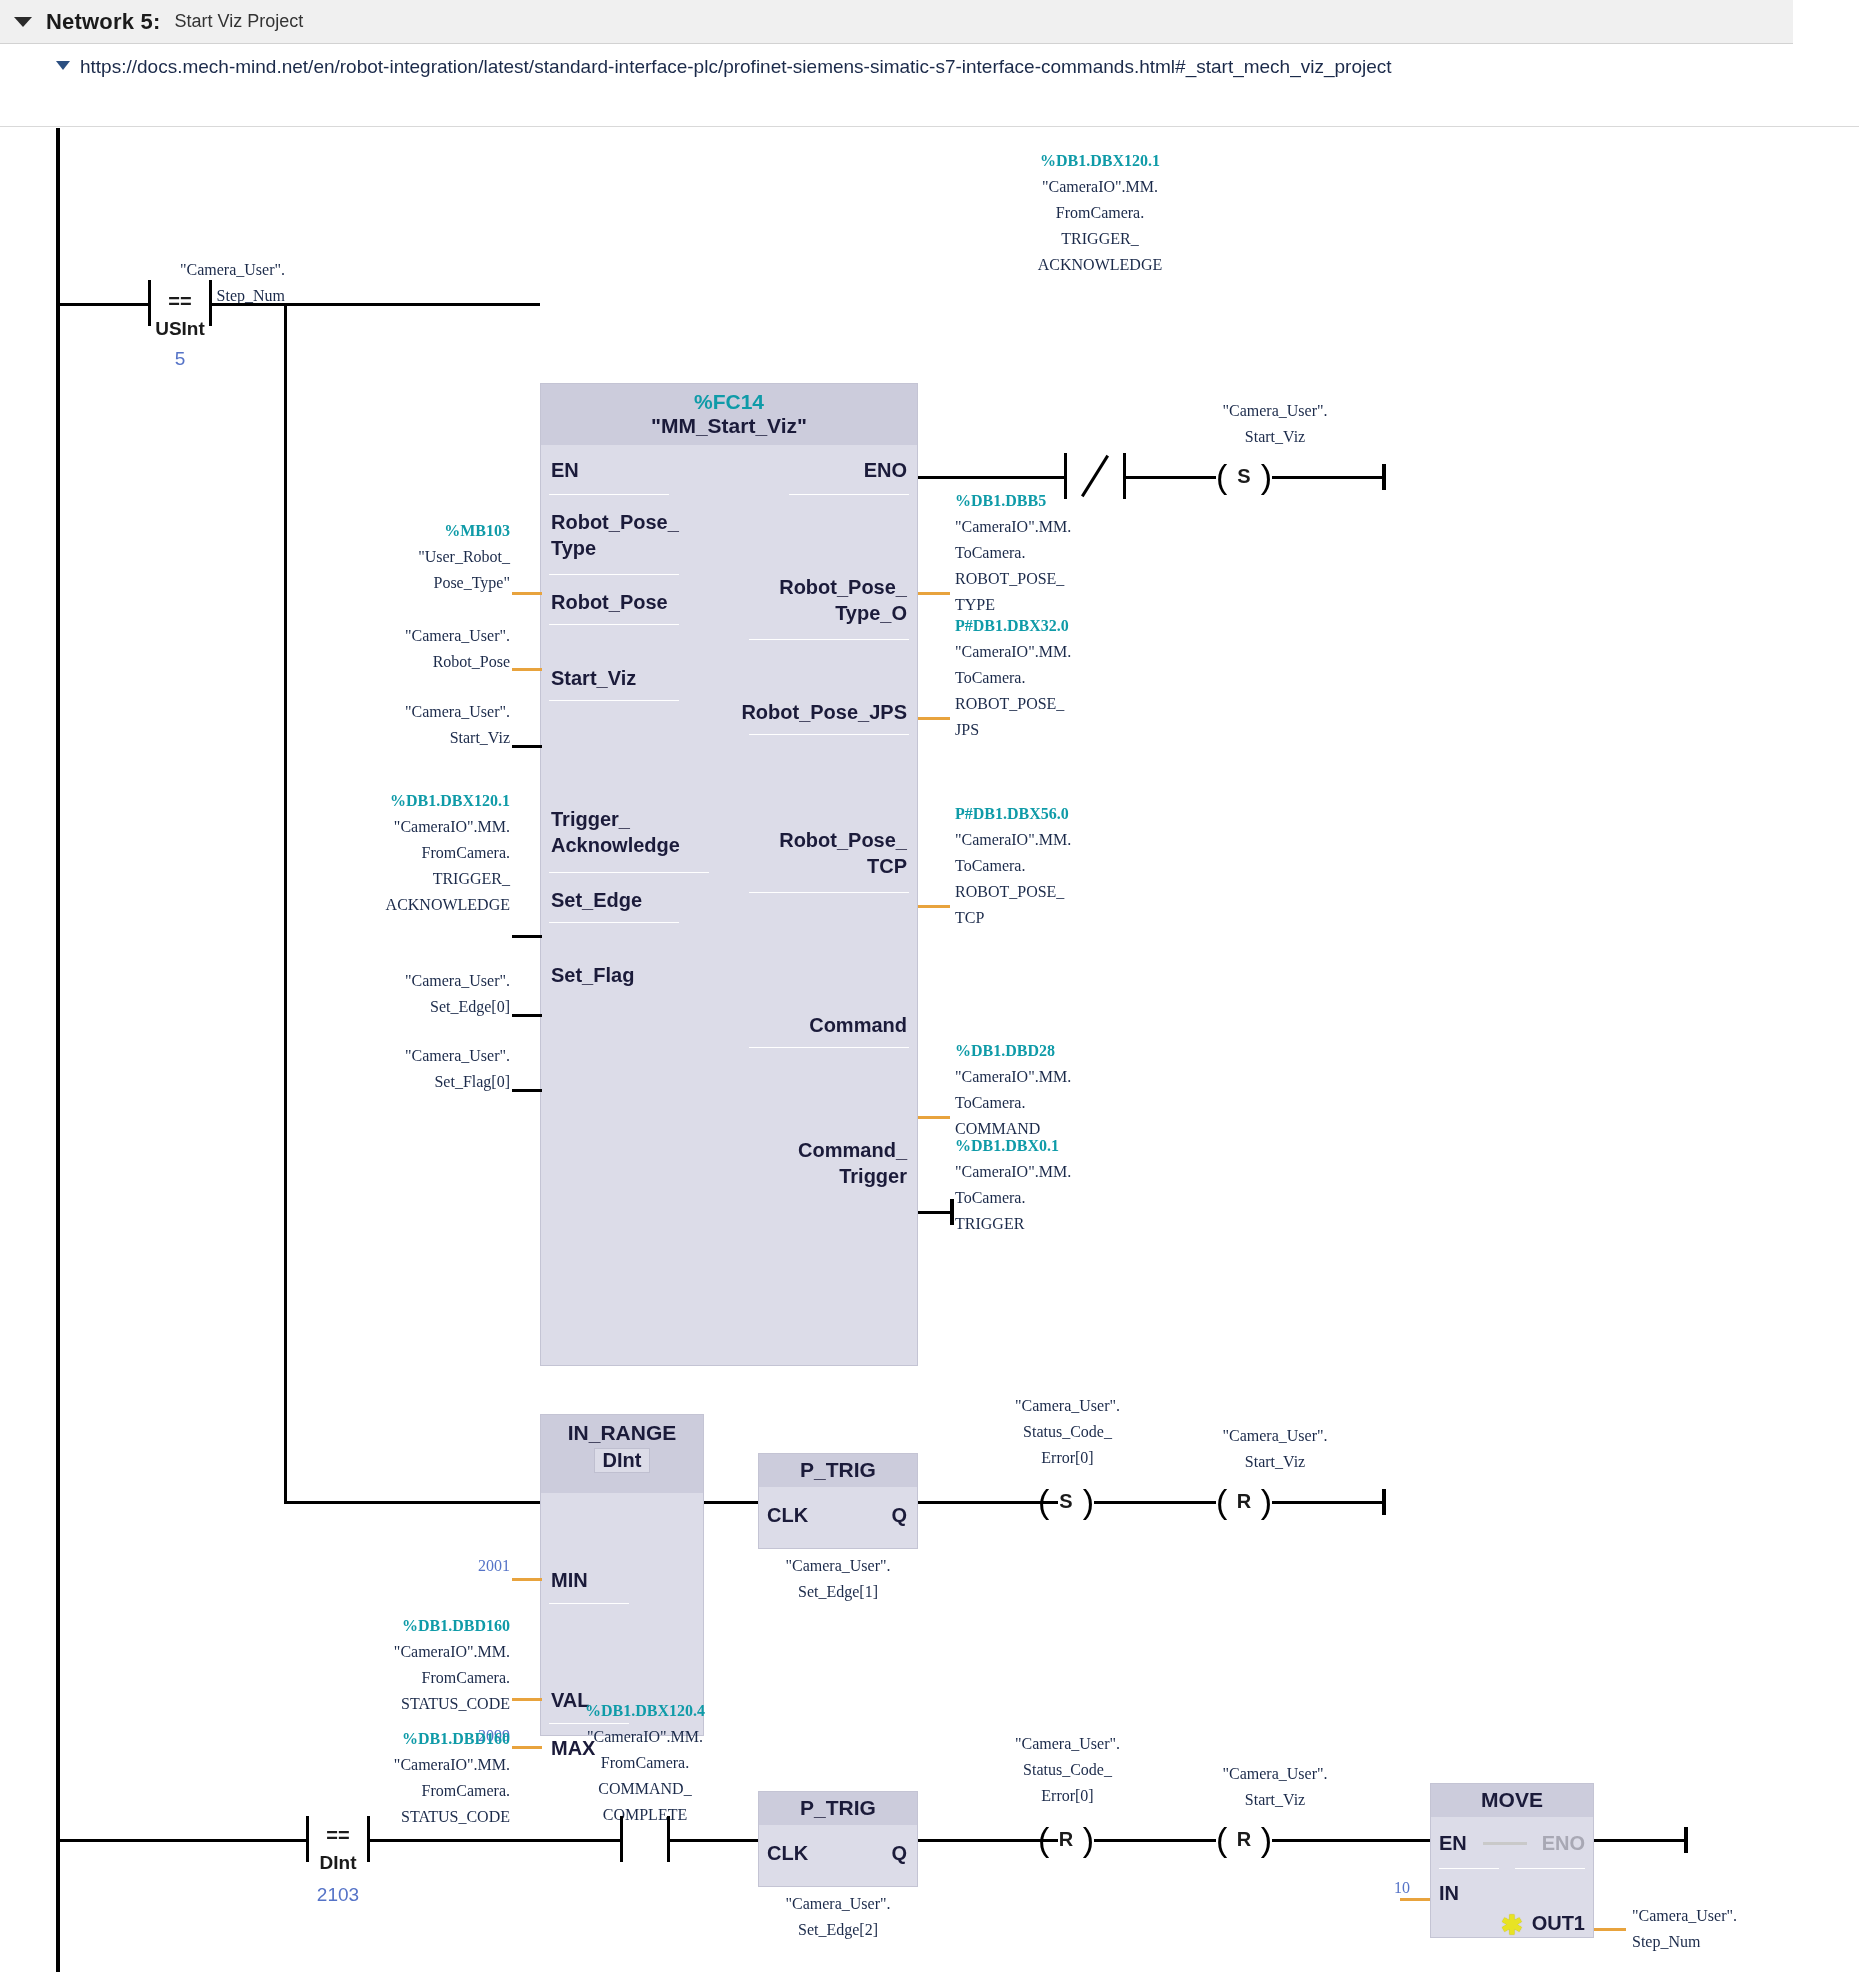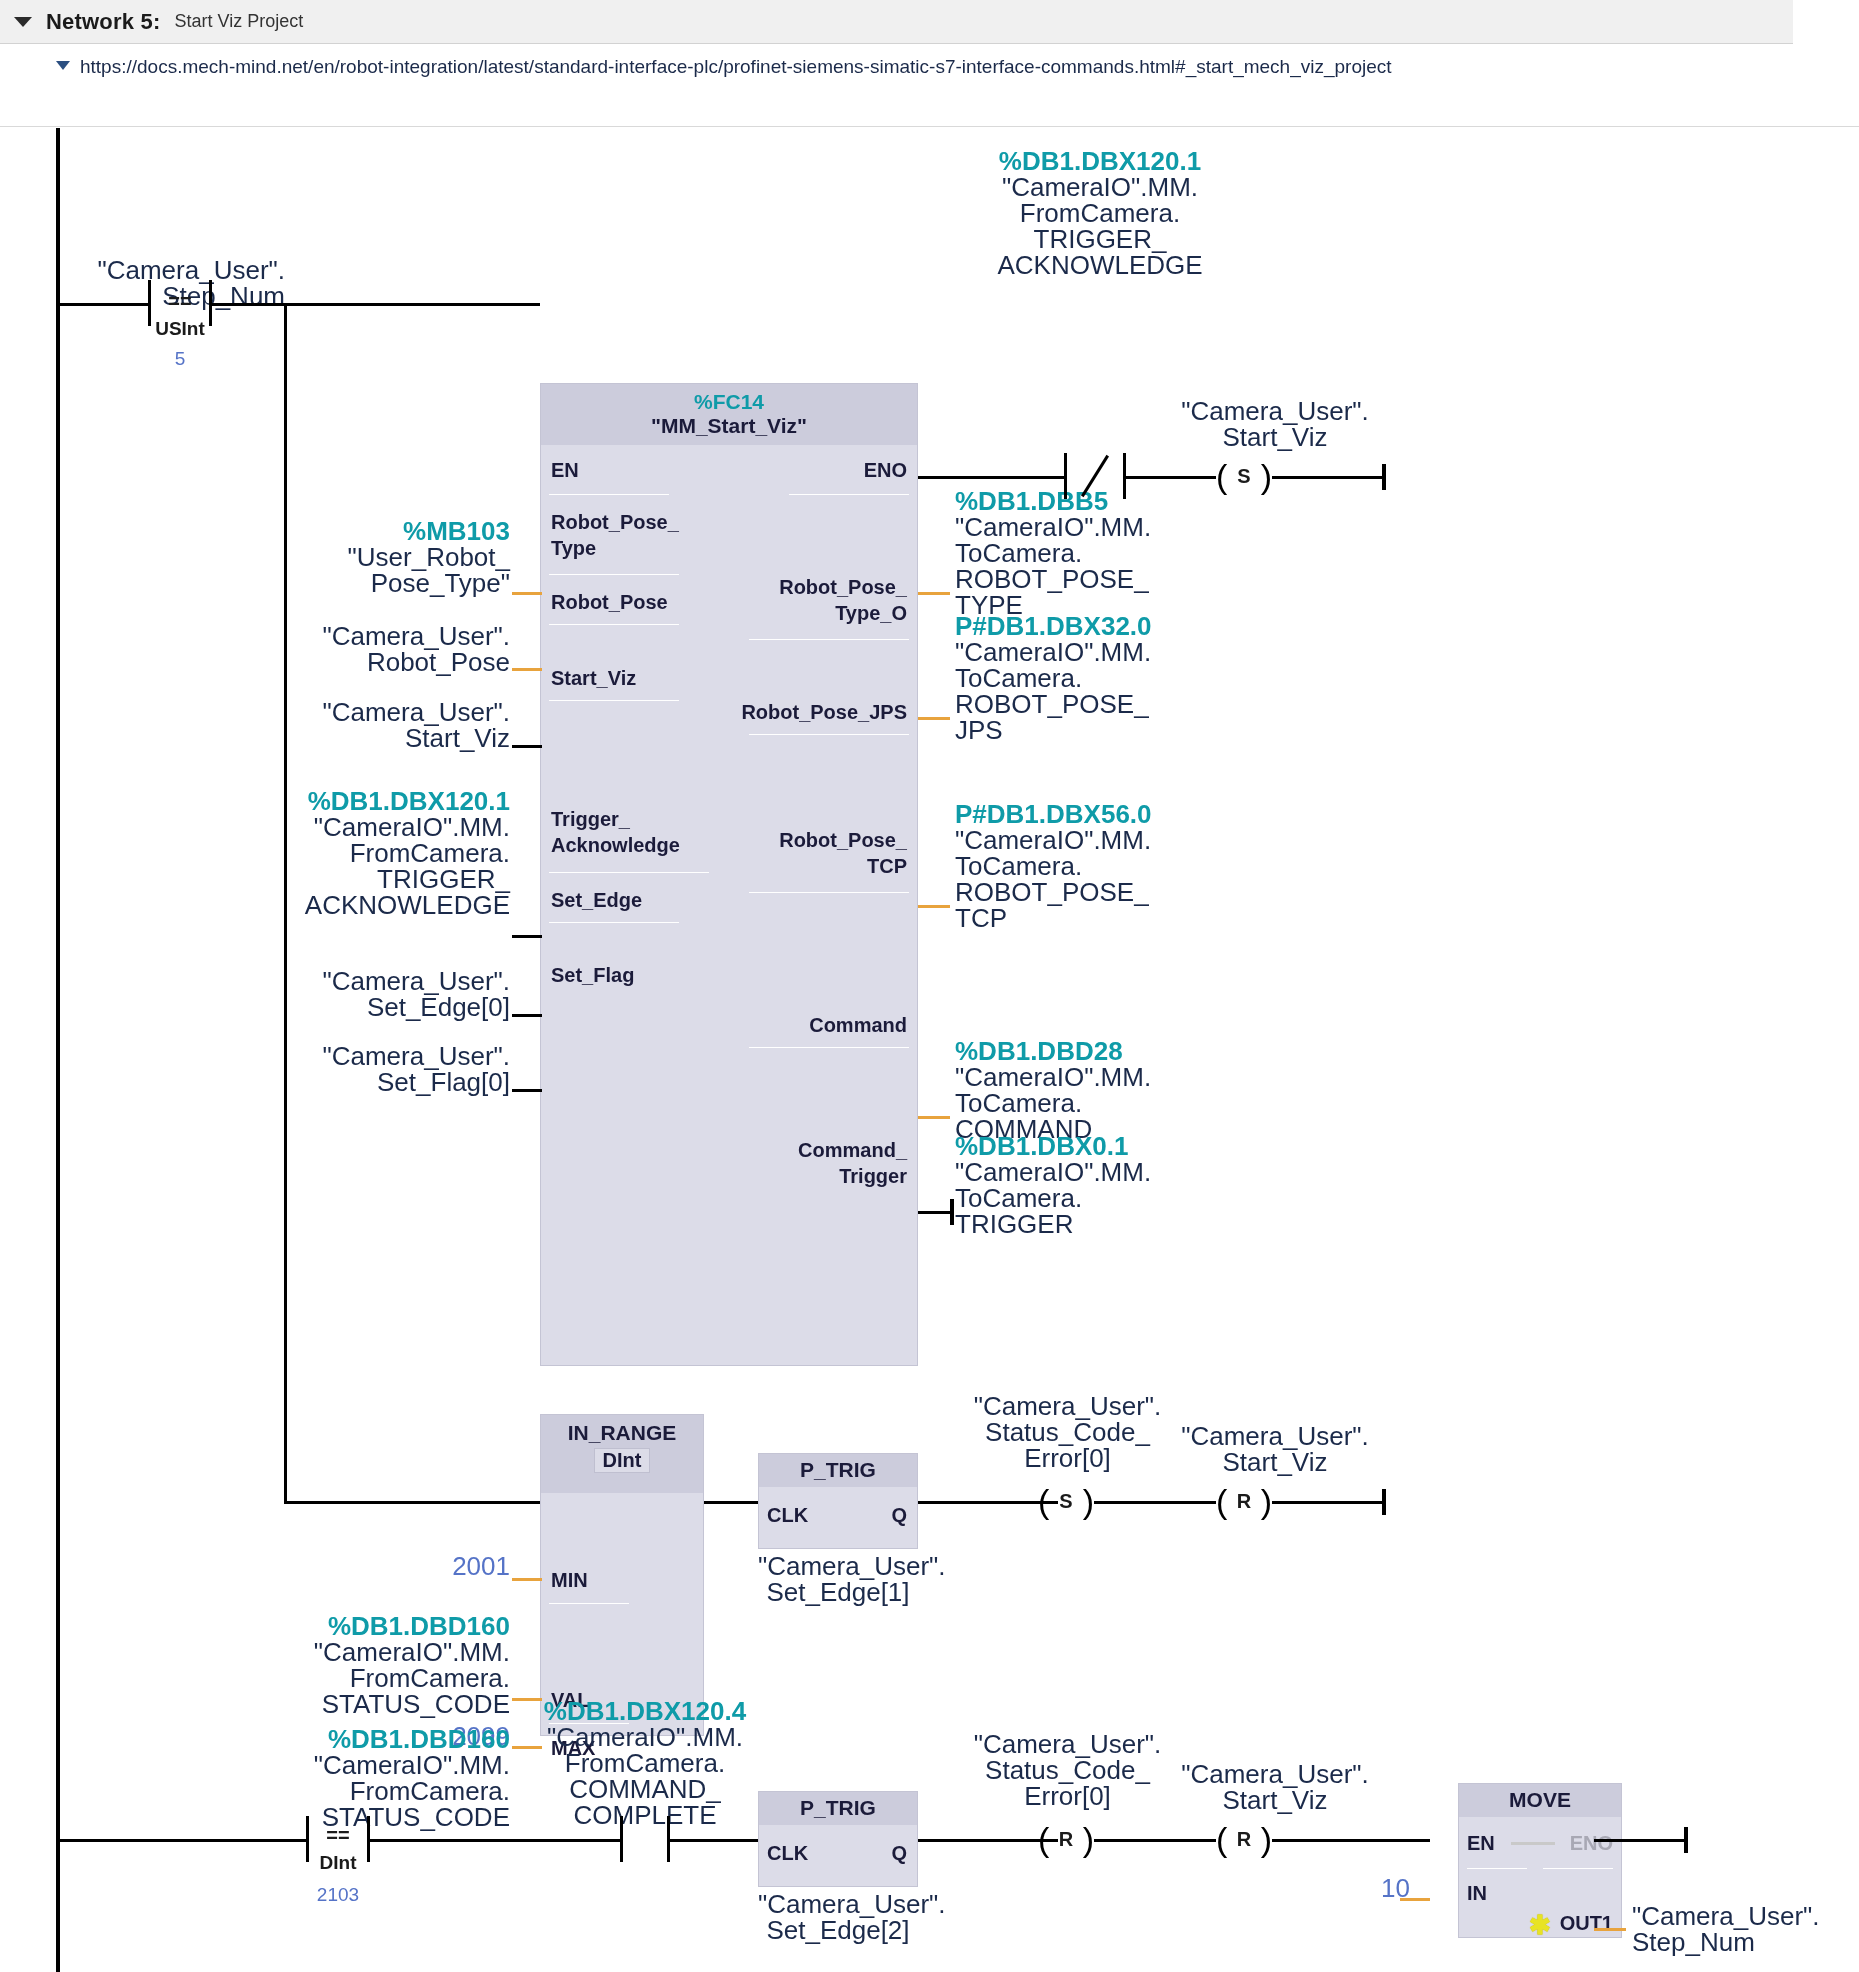--- a/index.html
+++ b/index.html
@@ -44,22 +44,22 @@
   
   .rail{ position:absolute; background:#000; }
   .wire{ position:absolute; background:#000; }
   .wire.h{ height:3px; }
   .wire.v{ width:3px; }
   .owire{ position:absolute; background:#e8a33d; height:3px; }
   .gwire{ position:absolute; background:#c9c9c9; height:3px; }
 
   
   .lbl{
-    position:absolute; font-size:26px; line-height:26px; color:#1b2a4a;
-    white-space:pre; text-align:center;
+    position:absolute; font-size:16px; line-height:26px; color:#1b2a4a;
+    white-space:pre; text-align:center;font-family:Liberation Serif, serif;
   }
   .lbl.r{ text-align:right; }
   .lbl.l{ text-align:left; }
   .addr{ color:#0f9ba8; font-weight:bold; }
 
   
   .contact{ position:absolute; }
   .contact .bar{ position:absolute; width:3px; height:46px; background:#000; top:0; }
   .contact .bl{ left:0; } .contact .br{ right:0; }
   .contact .slash{
@@ -360,21 +360,21 @@
 
   <div class="lbl" style="left:1130px;top:1633px;width:290px;">"Camera_User".
 Start_Viz</div>
   <div class="coil" style="left:1216px;top:1688px;">
     <div class="p lp">(</div>
       <div class="p rp">)</div>
     <div class="ltr">R</div>
   </div>
   <div class="wire h" style="left:1272px;top:1711px;width:158px;"></div>
 
-  <div class="fb" style="left:1430px;top:1655px;width:164px;height:155px;margin-left:28px;">
+  <div class="fb" style="left:1430px;top:1655px;width:164px;height:155px;">
     <div class="fb-head" style="padding:4px 0 5px;">
       <div class="t2">MOVE</div>
     </div>
     <div class="pin" style="left:8px;top:46px;">EN</div>
     <div class="pin ri dim" style="right:8px;top:46px;width:70px;">ENO</div>
     <div class="gwire" style="left:52px;top:58px;width:44px;"></div>
     <div class="sep" style="left:8px;top:84px;width:60px;"></div>
     <div class="sep" style="right:8px;top:84px;width:70px;"></div>
     <div class="pin" style="left:8px;top:96px;">IN</div>
     <div class="star" style="left:70px;top:128px;">✱</div>

